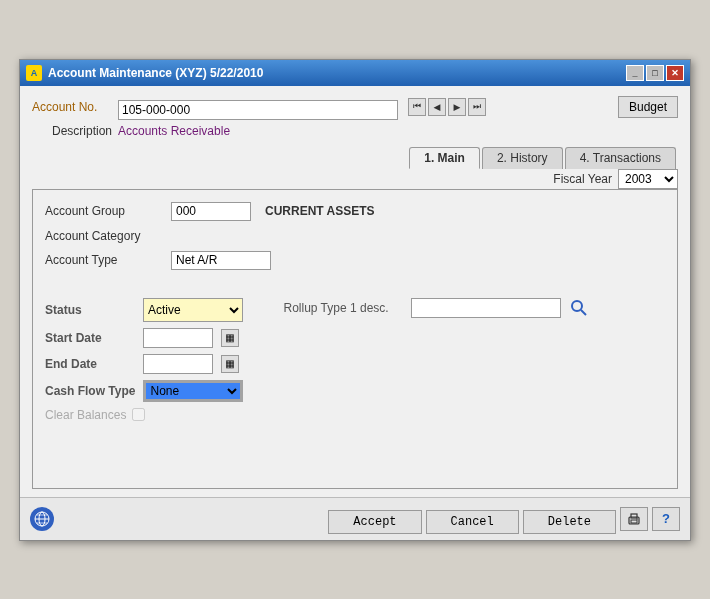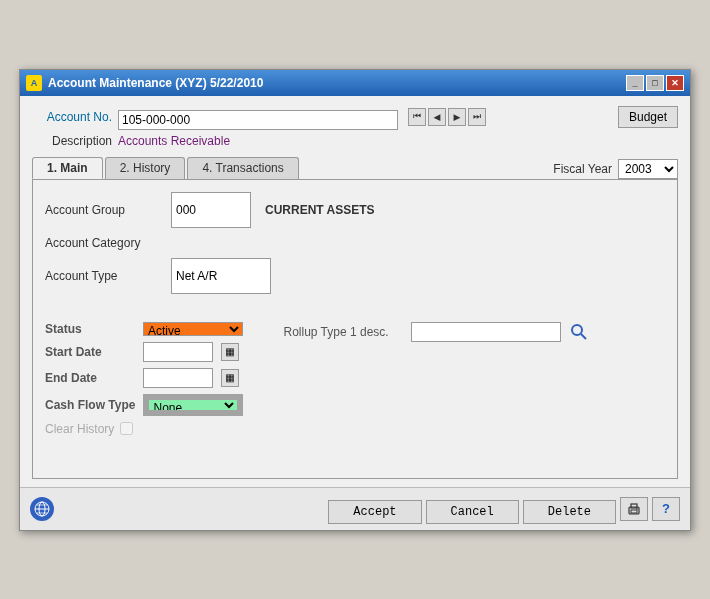--- a/index.html
+++ b/index.html
@@ -71,23 +71,23 @@
       padding: 8px 12px;
       background: #f0f0f0;
     }
     .form-row {
       display: flex;
       align-items: center;
       margin-bottom: 4px;
       gap: 6px;
     }
     .form-label {
-      color: #0369a1;
+      color: #a16207;
       min-width: 80px;
-      text-align: right;
+      text-align: left;
     }
     .form-input {
       height: 20px;
       border: 1px solid #999;
       background: white;
       padding: 1px 3px;
       font-size: 12px;
       font-family: inherit;
     }
     .account-no-input {
@@ -128,20 +128,21 @@
     }
     .description-value {
       color: #701a75;
       font-size: 12px;
     }
     .tabs-row {
       display: flex;
       align-items: flex-end;
       margin-top: 9px;
       justify-content: space-between;
+      flex-direction: column;
     }
     .tabs {
       display: flex;
       gap: 0;
     }
     .tab {
       padding: 3px 14px;
       border: 1px solid #999;
       border-bottom: none;
       background: #d8d8d8;
@@ -186,21 +187,21 @@
       display: flex;
       align-items: center;
       margin-bottom: 8px;
       gap: 6px;
     }
     .section-label {
       color: #333;
       min-width: 120px;
     }
     .section-input {
-      height: 36px;
+      height: 19px;
       border: 1px solid #999;
       background: white;
       padding: 1px 4px;
       font-size: 12px;
       font-family: inherit;
     }
     .account-group-input { width: 80px; }
     .account-group-name { font-weight: bold; color: #333; margin-left: 8px; }
     .account-category-input { width: 220px; }
     .account-type-input { width: 100px; }
@@ -218,23 +219,23 @@
       display: flex;
       align-items: center;
       gap: 8px;
     }
     .status-label {
       min-width: 90px;
       color: #555;
       font-weight: bold;
     }
     .status-select {
-      height: 14px;
-      border: 1px solid #999;
-      background: #f97316;
+      height: 24px;
+      border: 1px solid #999;
+      background: #fef9c3;
       font-size: 12px;
       font-family: inherit;
       width: 100px;
     }
     .date-input {
       height: 20px;
       border: 1px solid #999;
       background: white;
       width: 70px;
       font-size: 12px;
@@ -246,22 +247,22 @@
       background: #e0e0e0;
       border: 1px solid #999;
       cursor: pointer;
       display: flex;
       align-items: center;
       justify-content: center;
       font-size: 9px;
     }
     .cashflow-select {
       height: 22px;
-      border: 6px solid #a3a3a3;
-      background: #86efac;
+      border: 3px solid #a3a3a3;
+      background: #3b82f6;
       font-size: 12px;
       font-family: inherit;
       width: 100px;
     }
     .clear-balances-row {
       display: flex;
       align-items: center;
       gap: 6px;
     }
     .clear-balances-label {
@@ -443,21 +444,21 @@
             <span class="status-label">Cash Flow Type</span>
             <select class="cashflow-select">
               <option>None</option>
               <option>Operating</option>
               <option>Investing</option>
               <option>Financing</option>
             </select>
           </div>
 
           <div class="clear-balances-row">
-            <span class="clear-balances-label">Clear History</span>
+            <span class="clear-balances-label">Clear Balances</span>
             <input type="checkbox" class="checkbox-input" disabled="" style="">
           </div>
         </div>
 
         <div class="right-panel">
 
           <div class="rollup-row">
             <span class="rollup-label">Rollup Type 1 desc.</span>
             <input class="rollup-input" type="text" value="" style="">
             <button class="search-btn">

